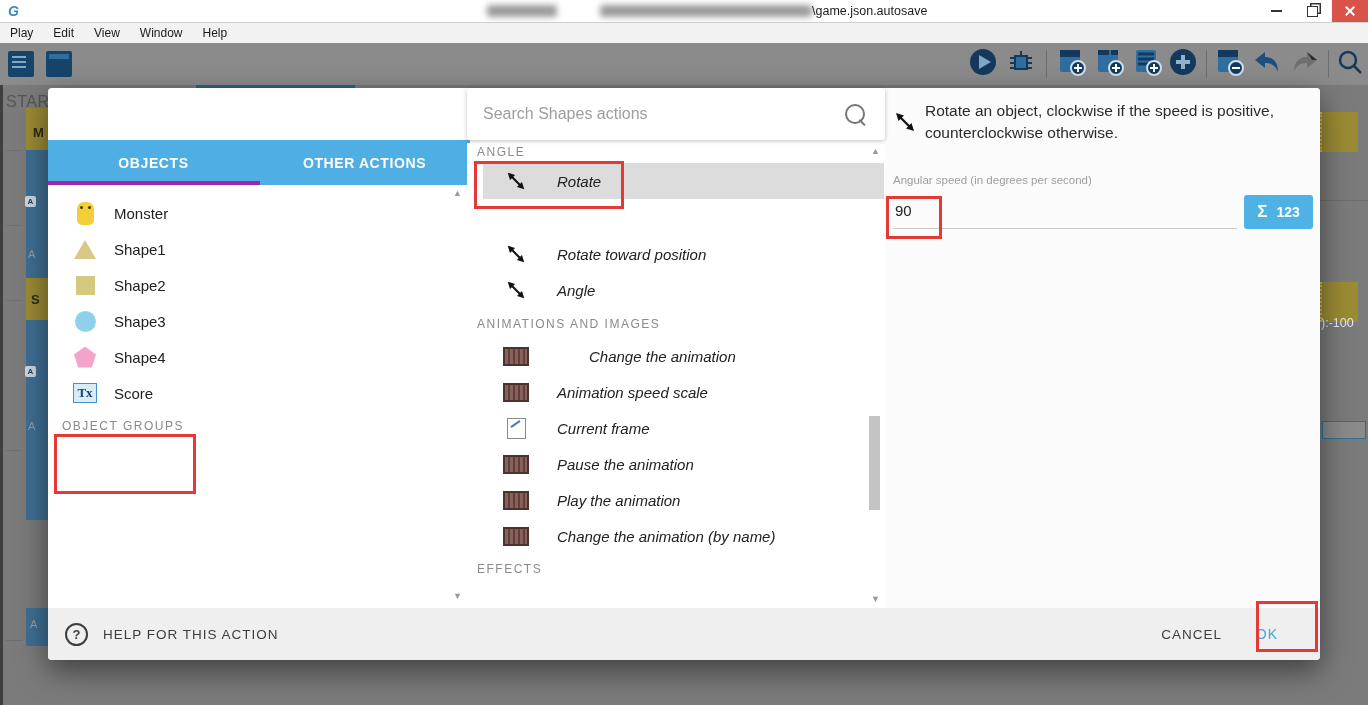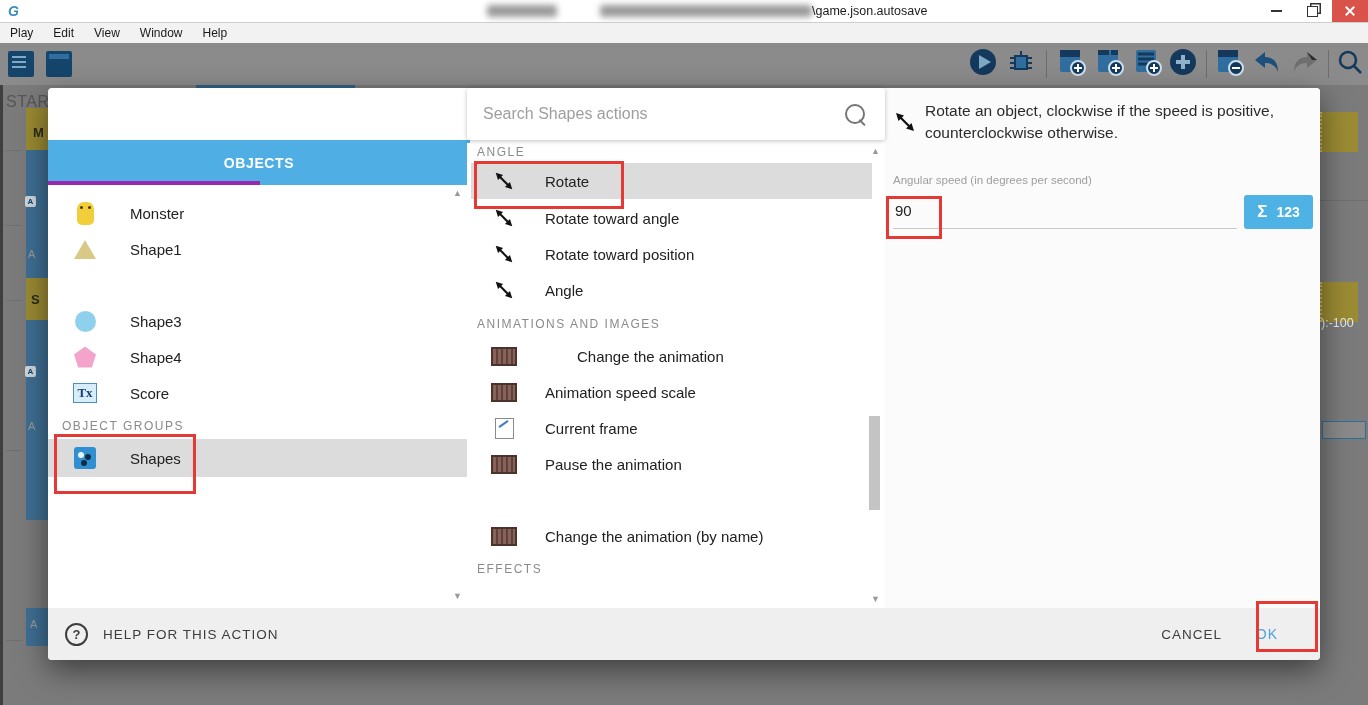--- a/index.html
+++ b/index.html
@@ -56,40 +56,40 @@
      box-shadow:3px 5px 0 -1px #757575,6px 10px 0 -2px #757575;}
   
   #tabbar{left:0;top:52px;width:422px;height:45px;background:#4faee4;display:flex;}
   .tab{flex:1;display:flex;align-items:center;justify-content:center;font-size:14px;font-weight:bold;
      color:#ffffff;letter-spacing:.6px;}
   #tab-underline{left:0;top:93px;width:212px;height:4px;background:#9c27b0;}
   
   #objlist{left:0;top:97px;width:419px;height:423px;background:#fff;overflow:hidden;}
   .obj-row{position:absolute;left:0;width:419px;height:36px;display:flex;align-items:center;}
   .obj-ic{width:26px;display:flex;justify-content:center;margin-left:24px;flex:none;}
-  .obj-label{font-size:15px;color:#212121;margin-left:32px;}
+  .obj-label{font-size:15px;color:#212121;margin-left:16px;}
   .sel{background:#dcdcdc;}
   .list-header{position:absolute;font-size:12px;color:#8a8a8a;letter-spacing:1.5px;}
   
   .ic-monster{width:17px;height:23px;background:#f2cf3a;border-radius:7px 7px 5px 5px;position:relative;}
   .ic-monster:before{content:"";position:absolute;left:3px;top:4px;width:3px;height:3px;border-radius:50%;
      background:#4a3a00;box-shadow:8px 0 0 #4a3a00;}
   .ic-tri{width:0;height:0;border-left:11px solid transparent;border-right:11px solid transparent;border-bottom:19px solid #d8ca86;}
   .ic-sq{width:19px;height:19px;background:#d5c87f;}
   .ic-circ{width:21px;height:21px;border-radius:50%;background:#8fd0ec;}
   .ic-pent{width:22px;height:21px;background:#f4a3cb;clip-path:polygon(50% 0,100% 38%,81% 100%,19% 100%,0 38%);}
   .ic-score{width:22px;height:18px;background:#d8ecfa;border:1px solid #4a8fc7;color:#17456e;font-weight:bold;
      font-size:13px;font-family:"Liberation Serif",serif;display:flex;align-items:center;justify-content:center;}
   .ic-score:before{content:"Tx";}
   .ic-group{width:22px;height:22px;background:#2f8fd0;border-radius:3px;position:relative;}
   .ic-group:before{content:"";position:absolute;left:4px;top:5px;width:6px;height:6px;border-radius:50%;background:#eaf4fb;
      box-shadow:7px 2px 0 #0d2d47,3px 8px 0 #0d2d47;}
   
   #actlist{left:419px;top:55px;width:418px;height:431px;background:#fff;overflow:hidden;}
-  .act-row{position:absolute;left:4px;width:401px;height:36px;display:flex;align-items:center;}
+  .act-row{position:absolute;left:16px;width:401px;height:36px;display:flex;align-items:center;font-style:italic;}
   .act-ic{width:26px;display:flex;justify-content:center;margin-left:20px;flex:none;}
   .act-label{font-size:15px;color:#212121;margin-left:28px;}
   .ic-film{width:24px;height:15px;border:2px solid #4a332c;background:repeating-linear-gradient(90deg,#8a6159 0 3px,#5d423c 3px 5px);}
   .ic-frame{width:17px;height:19px;background:#fff;border:1px solid #8a8a8a;position:relative;}
   .ic-frame:after{content:"";position:absolute;left:2px;top:4px;width:11px;height:2px;background:#3f7ec2;transform:rotate(-35deg);}
   .ic-blend{width:20px;height:20px;border:1px solid #999;background:linear-gradient(135deg,#86c7f0 0 40%,#f1e66b 40% 65%,#f3a6ce 65% 100%);}
   
   .sb-arrow{position:absolute;font-size:9px;color:#999;}
   #mid-thumb{left:821px;top:328px;width:11px;height:94px;background:#c4c4c4;}
   
@@ -260,61 +260,62 @@
 <div class="abs bg-frag bg-line" style="left:1320px;top:200px;width:48px;"></div>
 <div class="abs bg-frag bg-yellow" style="left:1320px;top:282px;width:36px;height:40px;border-left:2px dotted #c9bb6a;"></div>
 <span class="abs bg-frag" id="bg-expr">):-100</span>
 <div class="abs bg-frag" id="bg-box"></div>
 
 <div class="abs" id="dialog">
 
 
   <div class="abs" id="tabbar">
     <div class="tab">OBJECTS</div>
+    <div class="tab">OTHER ACTIONS</div>
   </div>
   <div class="abs" id="tab-underline"></div>
 
   <div class="abs" id="objlist">
     <div class="obj-row" style="top:10px;">
       <span class="obj-ic">
           <span class="ic-monster"></span>
         </span>
       <span class="obj-label">Monster</span>
     </div>
     <div class="obj-row" style="top:46px;">
       <span class="obj-ic">
           <span class="ic-tri"></span>
         </span>
       <span class="obj-label">Shape1</span>
     </div>
+    <div class="obj-row" style="top:82px;">
+      <span class="obj-ic">
+          <span class="ic-sq"></span>
+        </span>
+      <span class="obj-label">Shape2</span>
+    </div>
     <div class="obj-row" style="top:118px;">
       <span class="obj-ic">
           <span class="ic-circ"></span>
         </span>
       <span class="obj-label">Shape3</span>
     </div>
     <div class="obj-row" style="top:154px;">
       <span class="obj-ic">
           <span class="ic-pent"></span>
         </span>
       <span class="obj-label">Shape4</span>
     </div>
     <div class="obj-row" style="top:190px;">
       <span class="obj-ic">
           <span class="ic-score"></span>
         </span>
       <span class="obj-label">Score</span>
     </div>
     <span class="list-header" style="left:14px;top:234px;">OBJECT GROUPS</span>
-    <div class="obj-row sel" style="top:254px;height:38px;">
-      <span class="obj-ic">
-          <span class="ic-group"></span>
-        </span>
-      <span class="obj-label">Shapes</span>
-    </div>
   </div>
   <span class="abs sb-arrow" style="left:405px;top:100px;">▲</span>
   <span class="abs sb-arrow" style="left:405px;top:503px;">▼</span>
 
   <div class="abs search-card" id="search-mid">
     <span class="ph-text">Search Shapes actions</span>
     <span class="mag"></span>
   </div>
 
   <div class="abs" id="actlist">
@@ -323,30 +324,20 @@
     <div class="act-row sel" style="top:20px;">
       <span class="act-ic">
         <svg width="22" height="22" viewBox="0 0 24 24">
             <line x1="5" y1="5" x2="19" y2="19" stroke="#111" stroke-width="2.2"></line>
             <polygon points="3,3 11,5.5 5.5,11" fill="#111"></polygon>
             <polygon points="21,21 13,18.5 18.5,13" fill="#111"></polygon>
           </svg>
       </span>
       <span class="act-label">Rotate</span>
     </div>
-    <div class="act-row" style="top:57px;">
-      <span class="act-ic">
-        <svg width="22" height="22" viewBox="0 0 24 24">
-            <line x1="5" y1="5" x2="19" y2="19" stroke="#111" stroke-width="2.2"></line>
-            <polygon points="3,3 11,5.5 5.5,11" fill="#111"></polygon>
-            <polygon points="21,21 13,18.5 18.5,13" fill="#111"></polygon>
-          </svg>
-      </span>
-      <span class="act-label">Rotate toward angle</span>
-    </div>
     <div class="act-row" style="top:93px;">
       <span class="act-ic">
         <svg width="22" height="22" viewBox="0 0 24 24">
             <line x1="5" y1="5" x2="19" y2="19" stroke="#111" stroke-width="2.2"></line>
             <polygon points="3,3 11,5.5 5.5,11" fill="#111"></polygon>
             <polygon points="21,21 13,18.5 18.5,13" fill="#111"></polygon>
           </svg>
       </span>
       <span class="act-label">Rotate toward position</span>
     </div>
@@ -380,20 +371,26 @@
           <span class="ic-frame"></span>
         </span>
       <span class="act-label">Current frame</span>
     </div>
     <div class="act-row" style="top:303px;">
       <span class="act-ic">
           <span class="ic-film"></span>
         </span>
       <span class="act-label">Pause the animation</span>
     </div>
+    <div class="act-row" style="top:339px;">
+      <span class="act-ic">
+          <span class="ic-film"></span>
+        </span>
+      <span class="act-label">Play the animation</span>
+    </div>
     <div class="act-row" style="top:375px;">
       <span class="act-ic">
           <span class="ic-film"></span>
         </span>
       <span class="act-label">Change the animation (by name)</span>
     </div>
 
     <span class="list-header" style="left:10px;top:419px;">EFFECTS</span>
 
     <div class="act-row" style="top:441px;">

